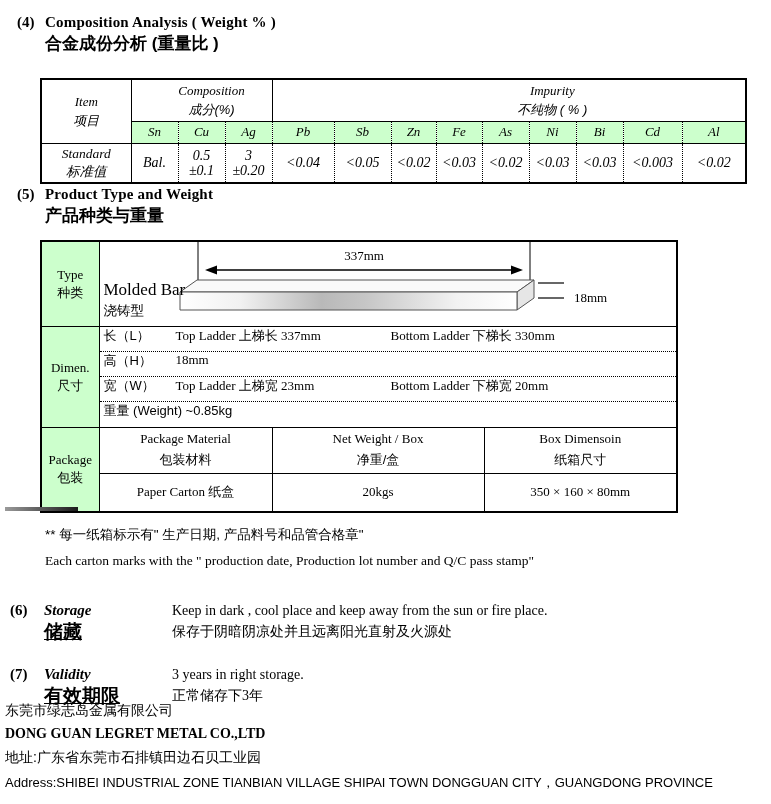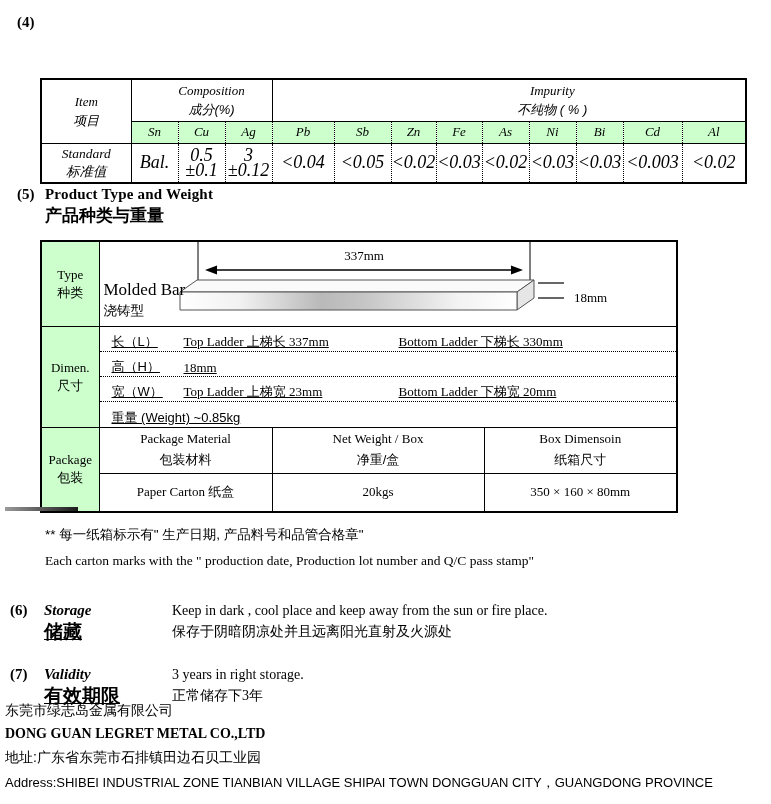--- a/index.html
+++ b/index.html
@@ -15,37 +15,37 @@
   .sec-title-en { font-weight:bold; font-size:15px; line-height:20px; letter-spacing:.2px; }
   .sec-title-cn { font-weight:bold; font-size:17px; line-height:24px; font-family:"Liberation Sans","DejaVu Sans",sans-serif; }
 
   
   table.comp { position:absolute; left:40px; top:78px; border-collapse:collapse; table-layout:fixed; width:705px; border:2px solid #000; }
   table.comp td { border:1px solid #000; font-style:italic; text-align:center; vertical-align:middle; font-size:13px; overflow:hidden; }
   td.item-cell { width:90px; font-size:14px; line-height:19px; }
   td.comp-hdr { text-align:left; padding-left:20px; font-size:14px; line-height:19px; height:42px; }
   td.imp-hdr  { text-align:left; padding-left:87px; font-size:14px; line-height:19px;margin-top:12px; }
   tr.el-row td { height:22px; background:var(--green,#ccffcc); border-left:1px dotted #000; border-right:1px dotted #000; }
-  tr.val-row td { height:40px; border-left:1px dotted #000; border-right:1px dotted #000; font-size:18px; }
+  tr.val-row td { height:40px; border-left:1px dotted #000; border-right:1px dotted #000; font-size:14px; }
   tr.val-row td.std-cell { border-left:1px solid #000; border-right:1px solid #000; font-size:13.5px; line-height:18px; }
   .v1 { line-height:15px; } .v2 { line-height:15px; } .v2:empty { display:none; }
   .cjk { font-family:"Liberation Sans","DejaVu Sans",sans-serif; }
 
   
   table.prod { position:absolute; left:40px; top:240px; border-collapse:collapse; table-layout:fixed; width:638px; border:2px solid #000; }
   table.prod td { border:1px solid #000; vertical-align:middle; font-size:13px; padding:0; }
   td.lbl { width:58px; background:var(--green,#ccffcc); text-align:center; line-height:18px; }
   td.type-content { position:relative; height:85px; }
   .molded-label { position:absolute; left:4px; top:38px; font-size:17px; }
   .molded-label-cn { position:absolute; left:4px; top:60px; font-size:13.5px; }
   .diagram-svg { position:absolute; left:0; top:0; }
   .diagram-svg text { font-family:"Liberation Serif","DejaVu Serif",serif; font-size:13px; fill:#000; }
 
   td.dims-content { height:100px; vertical-align:top; }
-  .dim-row { display:flex; align-items:flex-end; height:25px; border-bottom:1px dotted #000; padding-left:12px; white-space:nowrap;text-decoration:underline; }
+  .dim-row { display:flex; align-items:flex-start; height:25px; border-bottom:1px dotted #000; padding-left:4px; white-space:nowrap; }
   .dim-row:last-child { border-bottom:none; }
   .dim-c1 { flex:none; width:72px; }
   .dim-c2 { flex:none; width:215px; }
   .dim-c3 { flex:1; }
 
   td.pkg-content { height:85px; vertical-align:top; }
   .pkg-grid { display:grid; grid-template-columns:173px 212px auto; width:100%; height:100%; grid-template-rows:46px auto; }
   .pkg-cell { display:flex; flex-direction:column; justify-content:space-evenly; align-items:center; text-align:center; }
   .pkg-cell.col1,.pkg-cell.col2 { border-right:1px solid #000; }
   .pkg-cell.hdr { border-bottom:1px solid #000; }
@@ -67,20 +67,24 @@
   .f-en-bold { font-size:14px; font-weight:bold; }
   .f-addr { font-size:13px; font-family:"Liberation Sans","DejaVu Sans",sans-serif; }
 </style>
 </head>
 <body>
 
 <div class="page">
 
   <div class="sec-head" style="left:17px; top:12px;">
     <div class="sec-num">(4)</div>
+    <div>
+      <div class="sec-title-en">Composition Analysis  ( Weight % )</div>
+      <div class="sec-title-cn">合金成份分析 (重量比 )</div>
+    </div>
   </div>
 
   <table class="comp">
     <colgroup>
       <col style="width:90px">
         <col style="width:47px">
         <col style="width:47px">
         <col style="width:47px">
       <col style="width:62px">
         <col style="width:57px">
@@ -128,21 +132,21 @@
       </td>
       <td>
             <div class="v1">Bal.</div>
           </td>
       <td>
             <div class="v1">0.5</div>
             <div class="v2">±0.1</div>
           </td>
       <td>
             <div class="v1">3</div>
-            <div class="v2">±0.12</div>
+            <div class="v2">±0.20</div>
           </td>
       <td>
             <div class="v1">&lt;0.04</div>
           </td>
       <td>
             <div class="v1">&lt;0.05</div>
           </td>
       <td>
             <div class="v1">&lt;0.02</div>
           </td>

